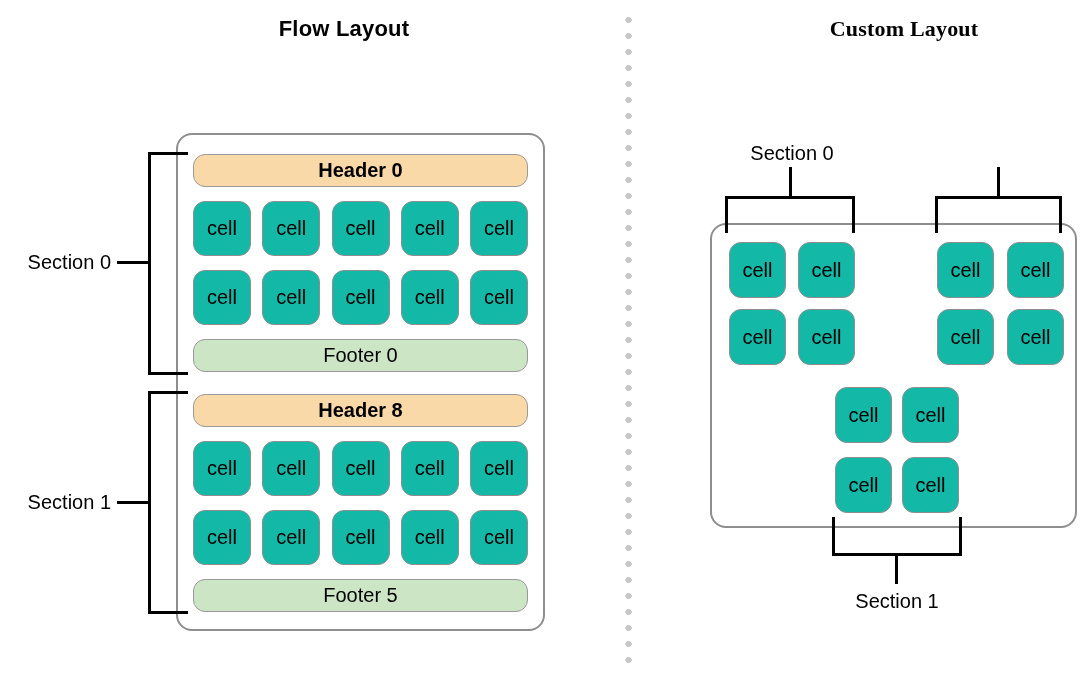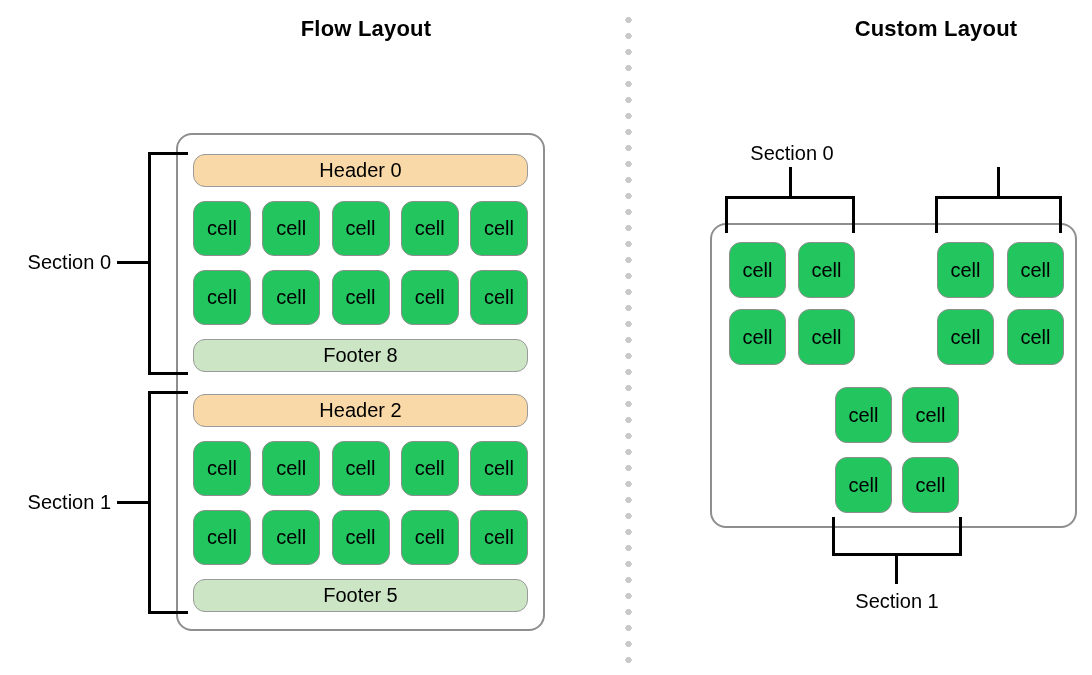--- a/index.html
+++ b/index.html
@@ -15,24 +15,24 @@
     background-image: radial-gradient(circle, #c9c9c9 3px, rgba(0,0,0,0) 3.3px);
     background-size: 7px 16px; background-repeat: repeat-y; background-position: center 0; }
 
   
   .flow-container { position:absolute; left:176px; top:133px; width:369px; height:498px;
     border:2px solid #8e8e8e; border-radius:16px;
     display:flex; flex-direction:column; gap:22px; padding:19px 15px 17px 15px; }
   .fsection { display:flex; flex-direction:column; gap:14px; }
   .bar { height:33px; border-radius:12px; display:flex; align-items:center; justify-content:center;
          font-size:20px; border:1.5px solid #9a9a9a; }
-  .bar.header { background:#fad9a8; }
+  .bar.header { background:#fad9a8;font-weight:bold; }
   .bar.footer { background:#cbe5c5; }
   .cell-row { display:flex; justify-content:space-between; }
-  .cell { width:58px; height:55px; background:#22c55e; border:1.5px solid #8e8e8e;
+  .cell { width:58px; height:55px; background:#14b8a6; border:1.5px solid #8e8e8e;
           border-radius:12px; display:flex; align-items:center; justify-content:center; font-size:20px; }
 
   
   .lbracket { position:absolute; left:148px; width:40px;
               border-left:3px solid #000; border-top:3px solid #000; border-bottom:3px solid #000; }
   .ldash { position:absolute; height:3px; background:#000; }
   .llabel { position:absolute; left:8px; width:103px; text-align:right; font-size:20px; line-height:24px; }
 
   
   .custom-container { position:absolute; left:710px; top:223px; width:367px; height:305px;
@@ -46,22 +46,22 @@
   .bbracket { position:absolute; height:39px;
               border-bottom:3px solid #000; border-left:3px solid #000; border-right:3px solid #000; }
   .stem { position:absolute; width:3px; background:#000; }
   .clabel { position:absolute; width:150px; text-align:center; font-size:20px; line-height:23px; }
 </style>
 </head>
 <body>
 
 <div id="canvas">
 
-  <div class="diagram-title" style="left:216px;text-align:center;">Flow Layout</div>
-  <div class="diagram-title" style="left:786px;">Custom Layout</div>
+  <div class="diagram-title" style="left:194px;text-align:center;">Flow Layout</div>
+  <div class="diagram-title" style="left:754px;font-family:Liberation Serif, serif;">Custom Layout</div>
 
   <div class="dotted-divider"></div>
 
   <div class="flow-container">
 
     <div class="fsection">
       <div class="bar header">Header 0</div>
       <div class="cell-row">
         <div class="cell">cell</div>
         <div class="cell">cell</div>
@@ -69,25 +69,25 @@
         <div class="cell">cell</div>
         <div class="cell">cell</div>
       </div>
       <div class="cell-row">
         <div class="cell">cell</div>
         <div class="cell">cell</div>
         <div class="cell">cell</div>
         <div class="cell">cell</div>
         <div class="cell">cell</div>
       </div>
-      <div class="bar footer">Footer 8</div>
+      <div class="bar footer">Footer 0</div>
     </div>
 
     <div class="fsection">
-      <div class="bar header">Header 2</div>
+      <div class="bar header">Header 8</div>
       <div class="cell-row">
         <div class="cell">cell</div>
         <div class="cell">cell</div>
         <div class="cell">cell</div>
         <div class="cell">cell</div>
         <div class="cell">cell</div>
       </div>
       <div class="cell-row">
         <div class="cell">cell</div>
         <div class="cell">cell</div>

